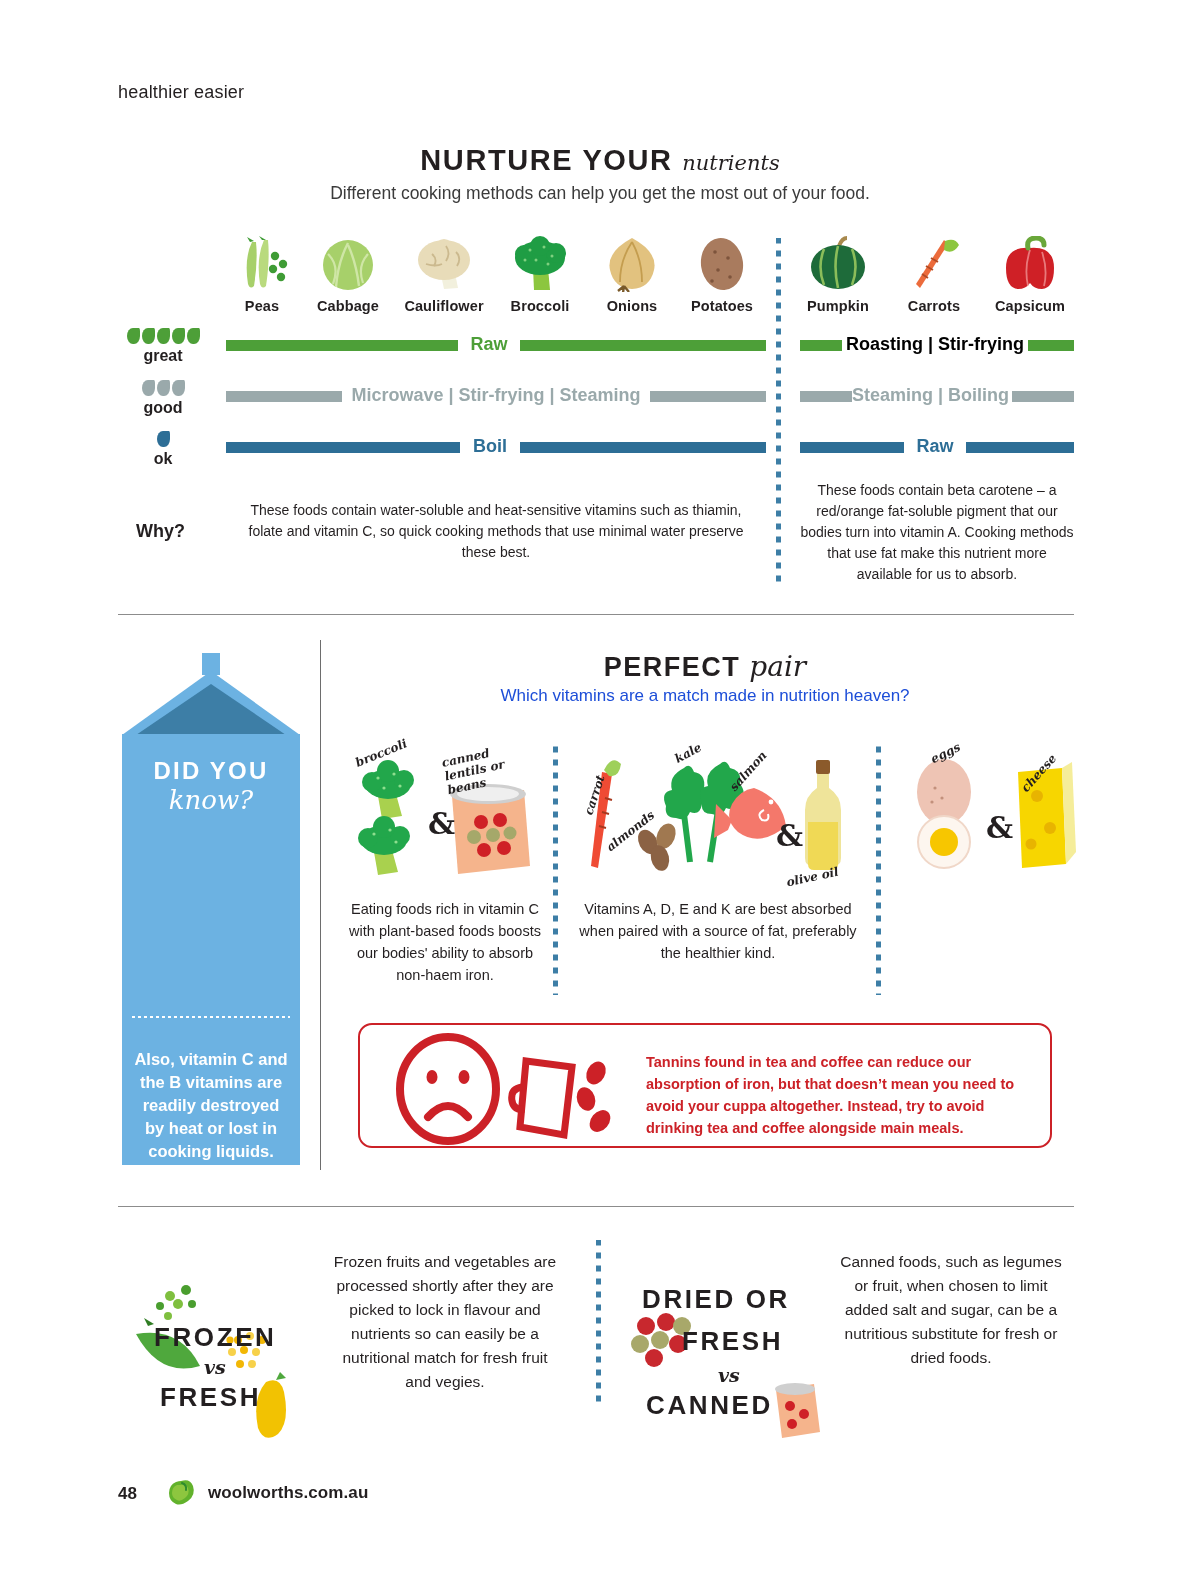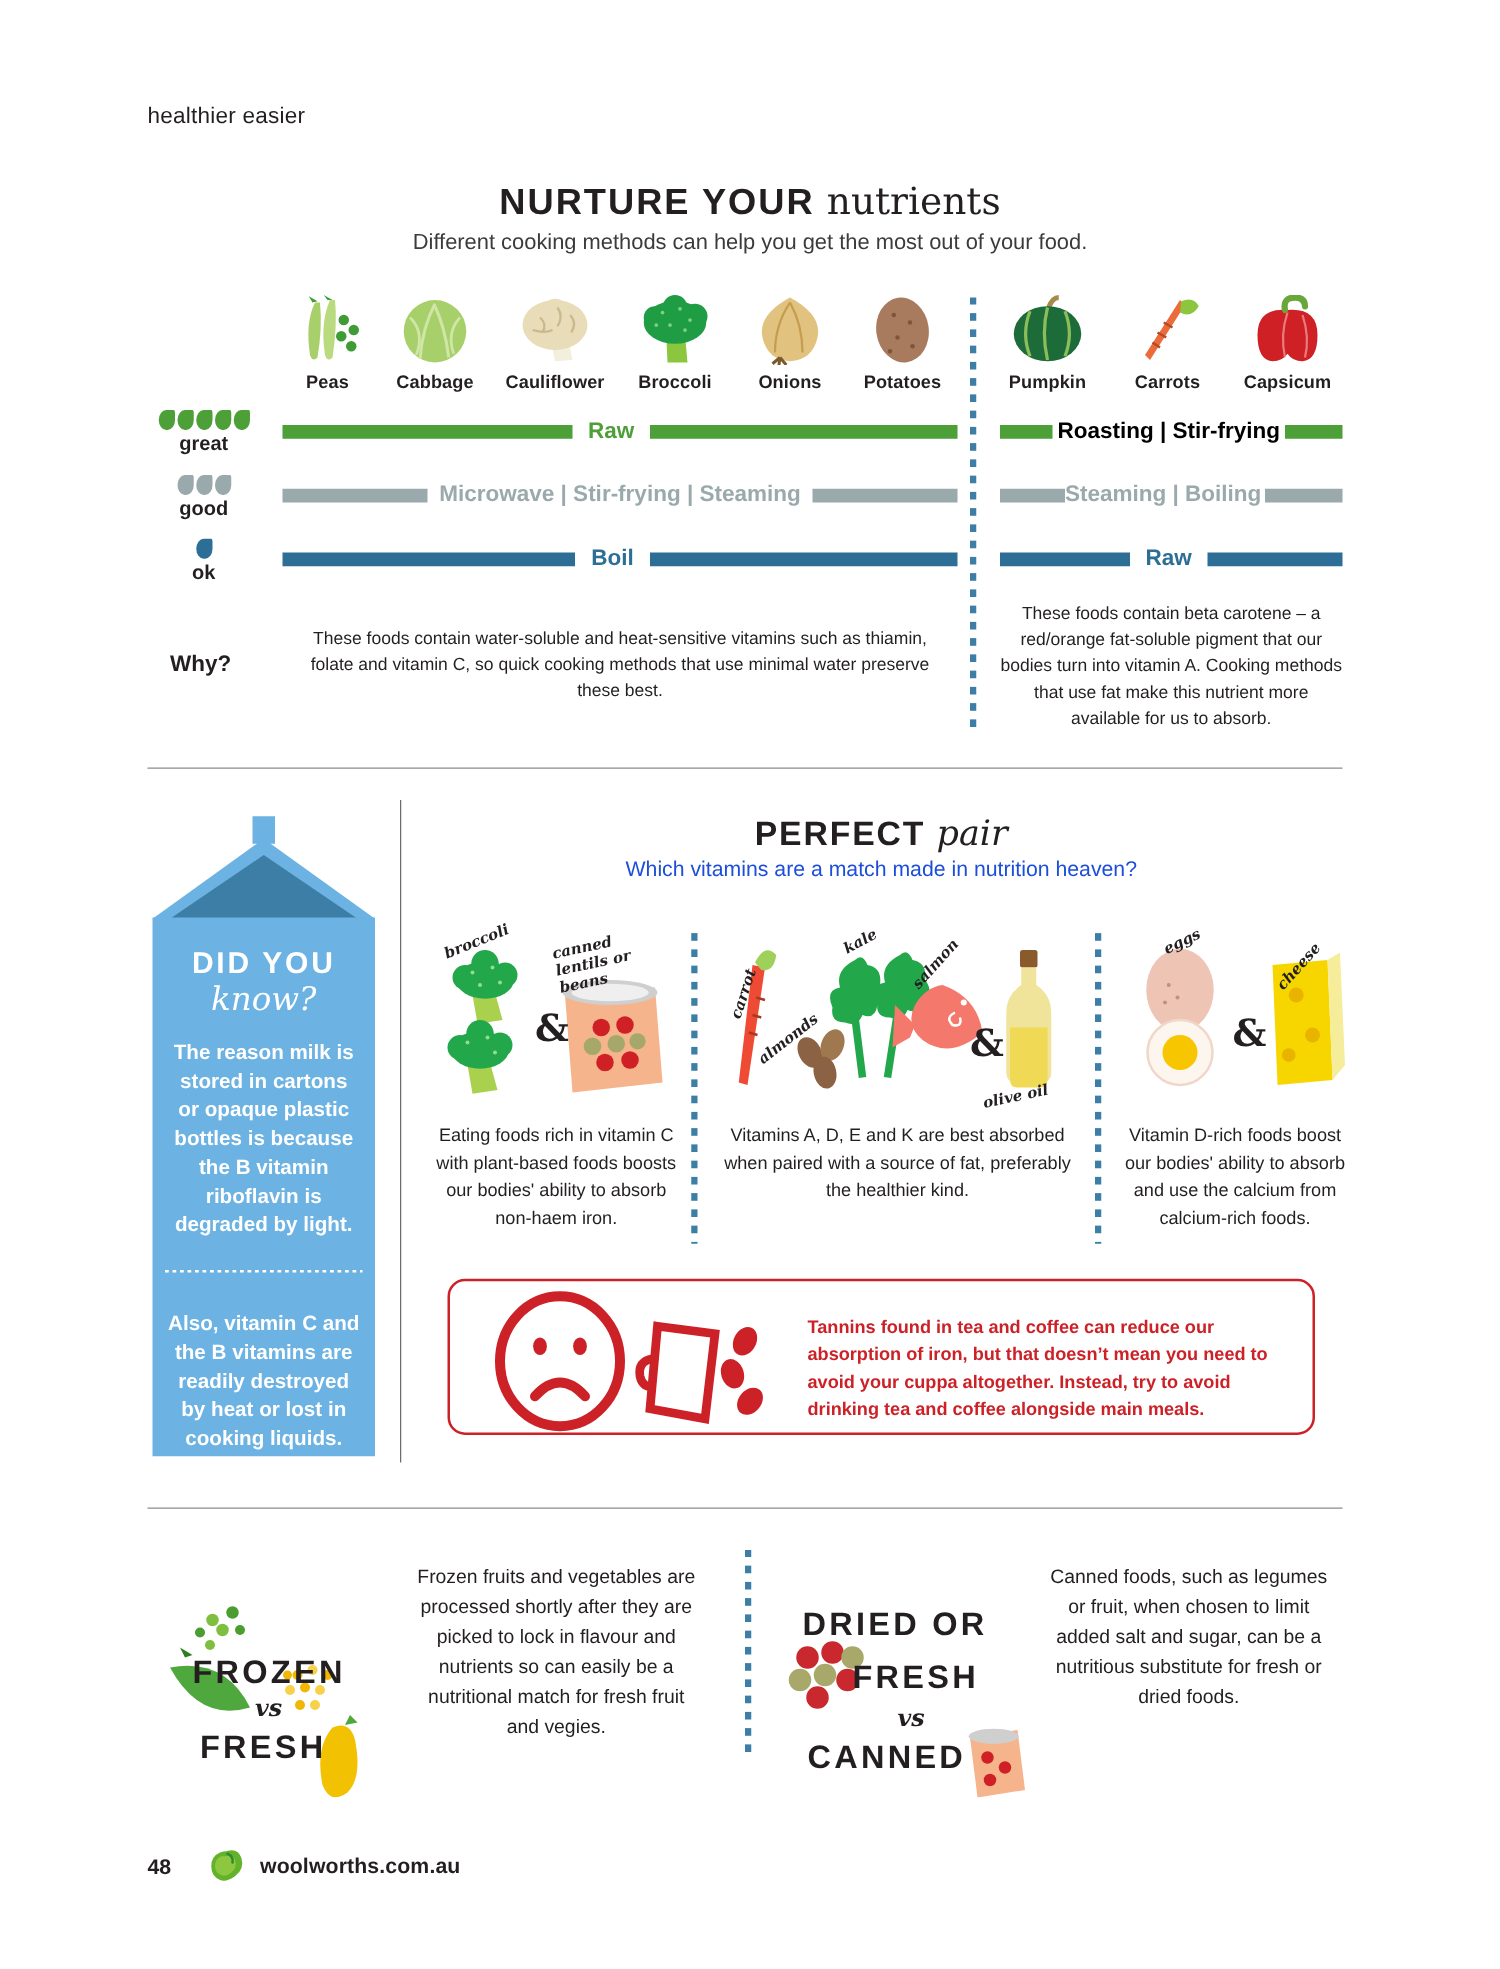--- a/index.html
+++ b/index.html
@@ -19,22 +19,22 @@
   }
 
   
   .s1-title {
     position: absolute; left: 0; right: 0; top: 144px;
     text-align: center; font-size: 29px; font-weight: 700;
     letter-spacing: 1.6px; color: #231f20;
   }
   .s1-title .script {
     font-family: "DejaVu Serif", serif;
-    font-weight: 400; letter-spacing: 0;
-    font-size: 30px;
+    font-style: italic; font-weight: 400; letter-spacing: 0;
+    font-size: 21px;
   }
   .s1-sub {
     position: absolute; left: 0; right: 0; top: 183px;
     text-align: center; font-size: 17.5px; color: #3b3b3b;
   }
 
   
   .veg-row { position: absolute; top: 236px; }
   .veg {
     position: absolute; width: 96px; text-align: center;
@@ -394,21 +394,20 @@
 
   <div class="vline" style="left:320px; top:640px; height:530px;"></div>
 
   <div class="carton">
     <div class="neck"></div>
     <div class="shoulder"></div>
     <div class="gable"></div>
     <div class="body"></div>
     <div class="dyk-title">DID YOU</div>
     <div class="dyk-know">know?</div>
-    <div class="dyk-body1">The reason milk is stored in cartons or opaque plastic bottles is because the B vitamin riboflavin is degraded by light.</div>
     <div class="dyk-sep"></div>
     <div class="dyk-body2">Also, vitamin C and the B vitamins are readily destroyed by heat or lost in cooking liquids.</div>
   </div>
 
   <div class="s2-title">
     <span>PERFECT</span>
     <span class="script">pair</span>
   </div>
   <div class="s2-sub">Which vitamins are a match made in nutrition heaven?</div>
 
@@ -508,21 +507,20 @@
         <circle cx="46" cy="102" r="14" fill="#f7c600"></circle>
 
         <path d="M120 32 L164 28 L168 124 L124 128 Z" fill="#f7d600"></path>
         <path d="M164 28 L168 124 L178 112 L174 22 Z" fill="#f5ed9a"></path>
         <circle cx="139" cy="56" r="6" fill="#e8b400"></circle>
         <circle cx="152" cy="88" r="6" fill="#e8b400"></circle>
         <circle cx="133" cy="104" r="5.5" fill="#e8b400"></circle>
       </svg>
       <span class="amp" style="left:88px; top:70px;">&amp;</span>
     </div>
-    <div class="pair-cap">Vitamin D-rich foods boost our bodies' ability to absorb and use the calcium from calcium-rich foods.</div>
   </div>
 
   <div class="tannin">
     <svg width="270" height="118" viewBox="0 0 270 118" style="position:absolute;left:14px;top:4px;">
       <ellipse cx="74" cy="60" rx="48" ry="52" fill="none" stroke="#cc2127" stroke-width="8"></ellipse>
       <ellipse cx="58" cy="48" rx="5.5" ry="7" fill="#cc2127"></ellipse>
       <ellipse cx="90" cy="48" rx="5.5" ry="7" fill="#cc2127"></ellipse>
       <path d="M54 88 q20 -22 40 0" stroke="#cc2127" stroke-width="8" fill="none" stroke-linecap="round"></path>
       <path d="M152 32 L198 38 L190 106 L146 98 Z" fill="none" stroke="#cc2127" stroke-width="7"></path>
       <path d="M148 58 q-12 2 -10 14 q2 10 12 8" stroke="#cc2127" stroke-width="7" fill="none"></path>

